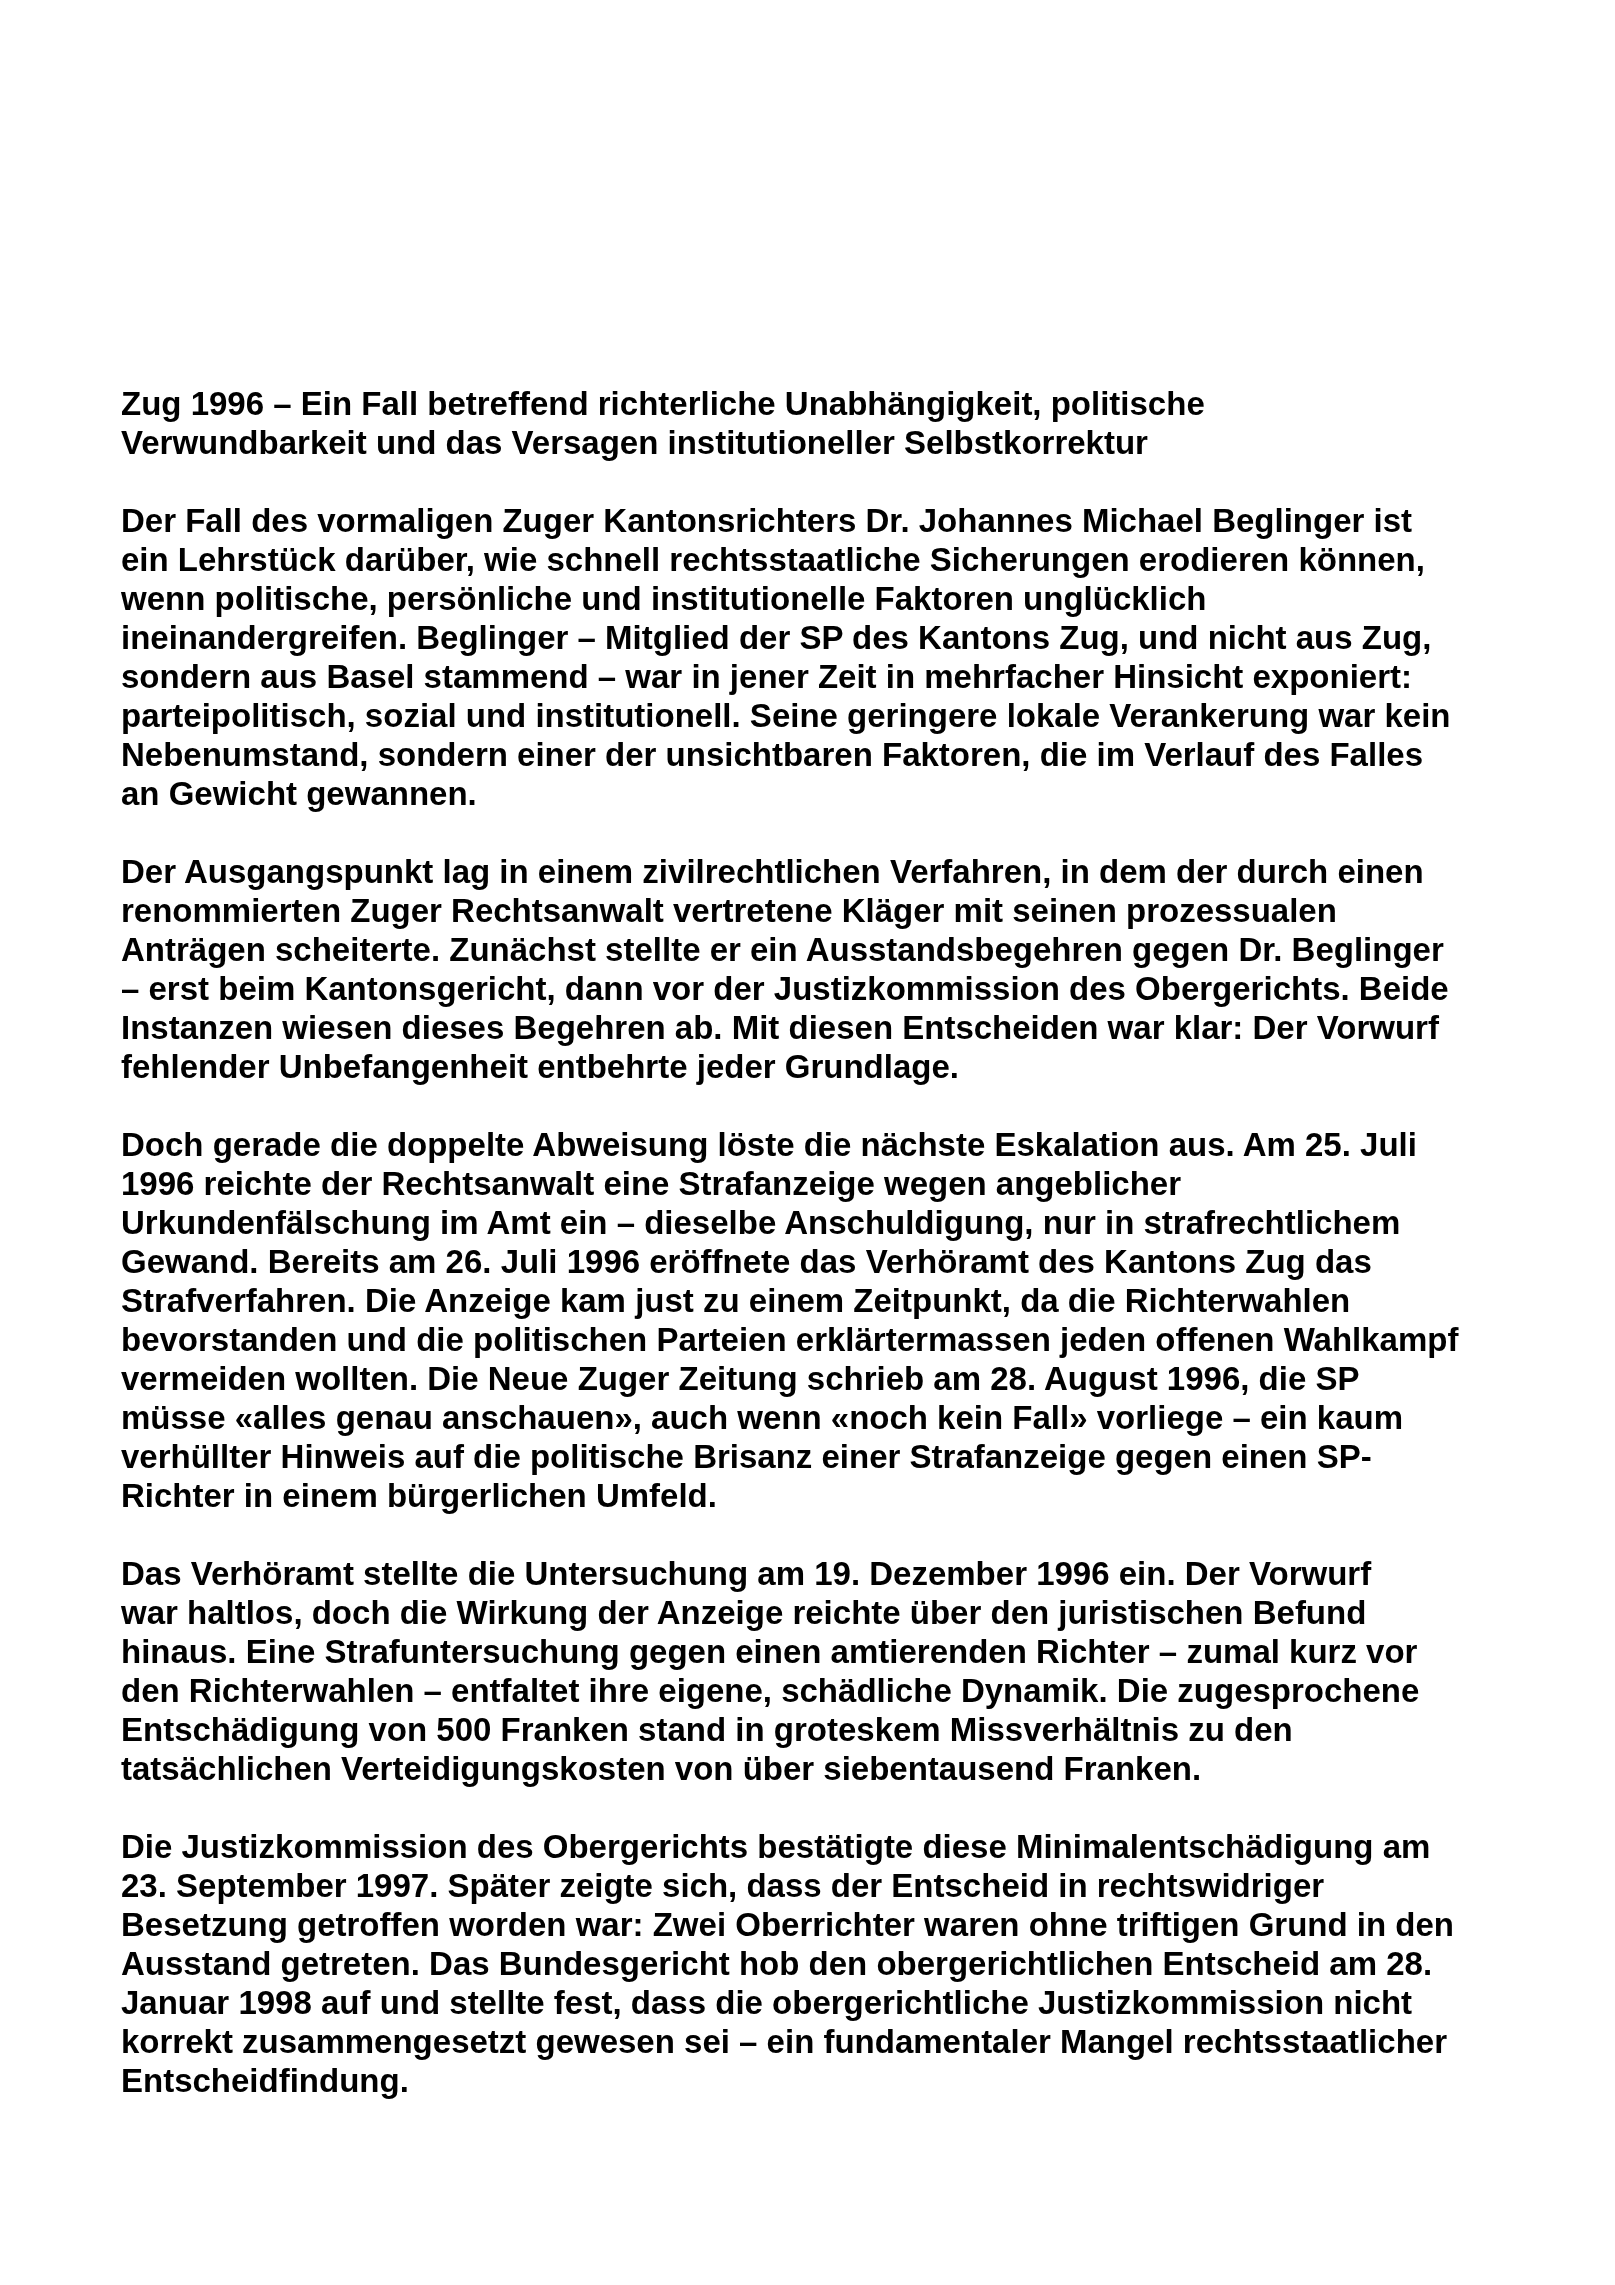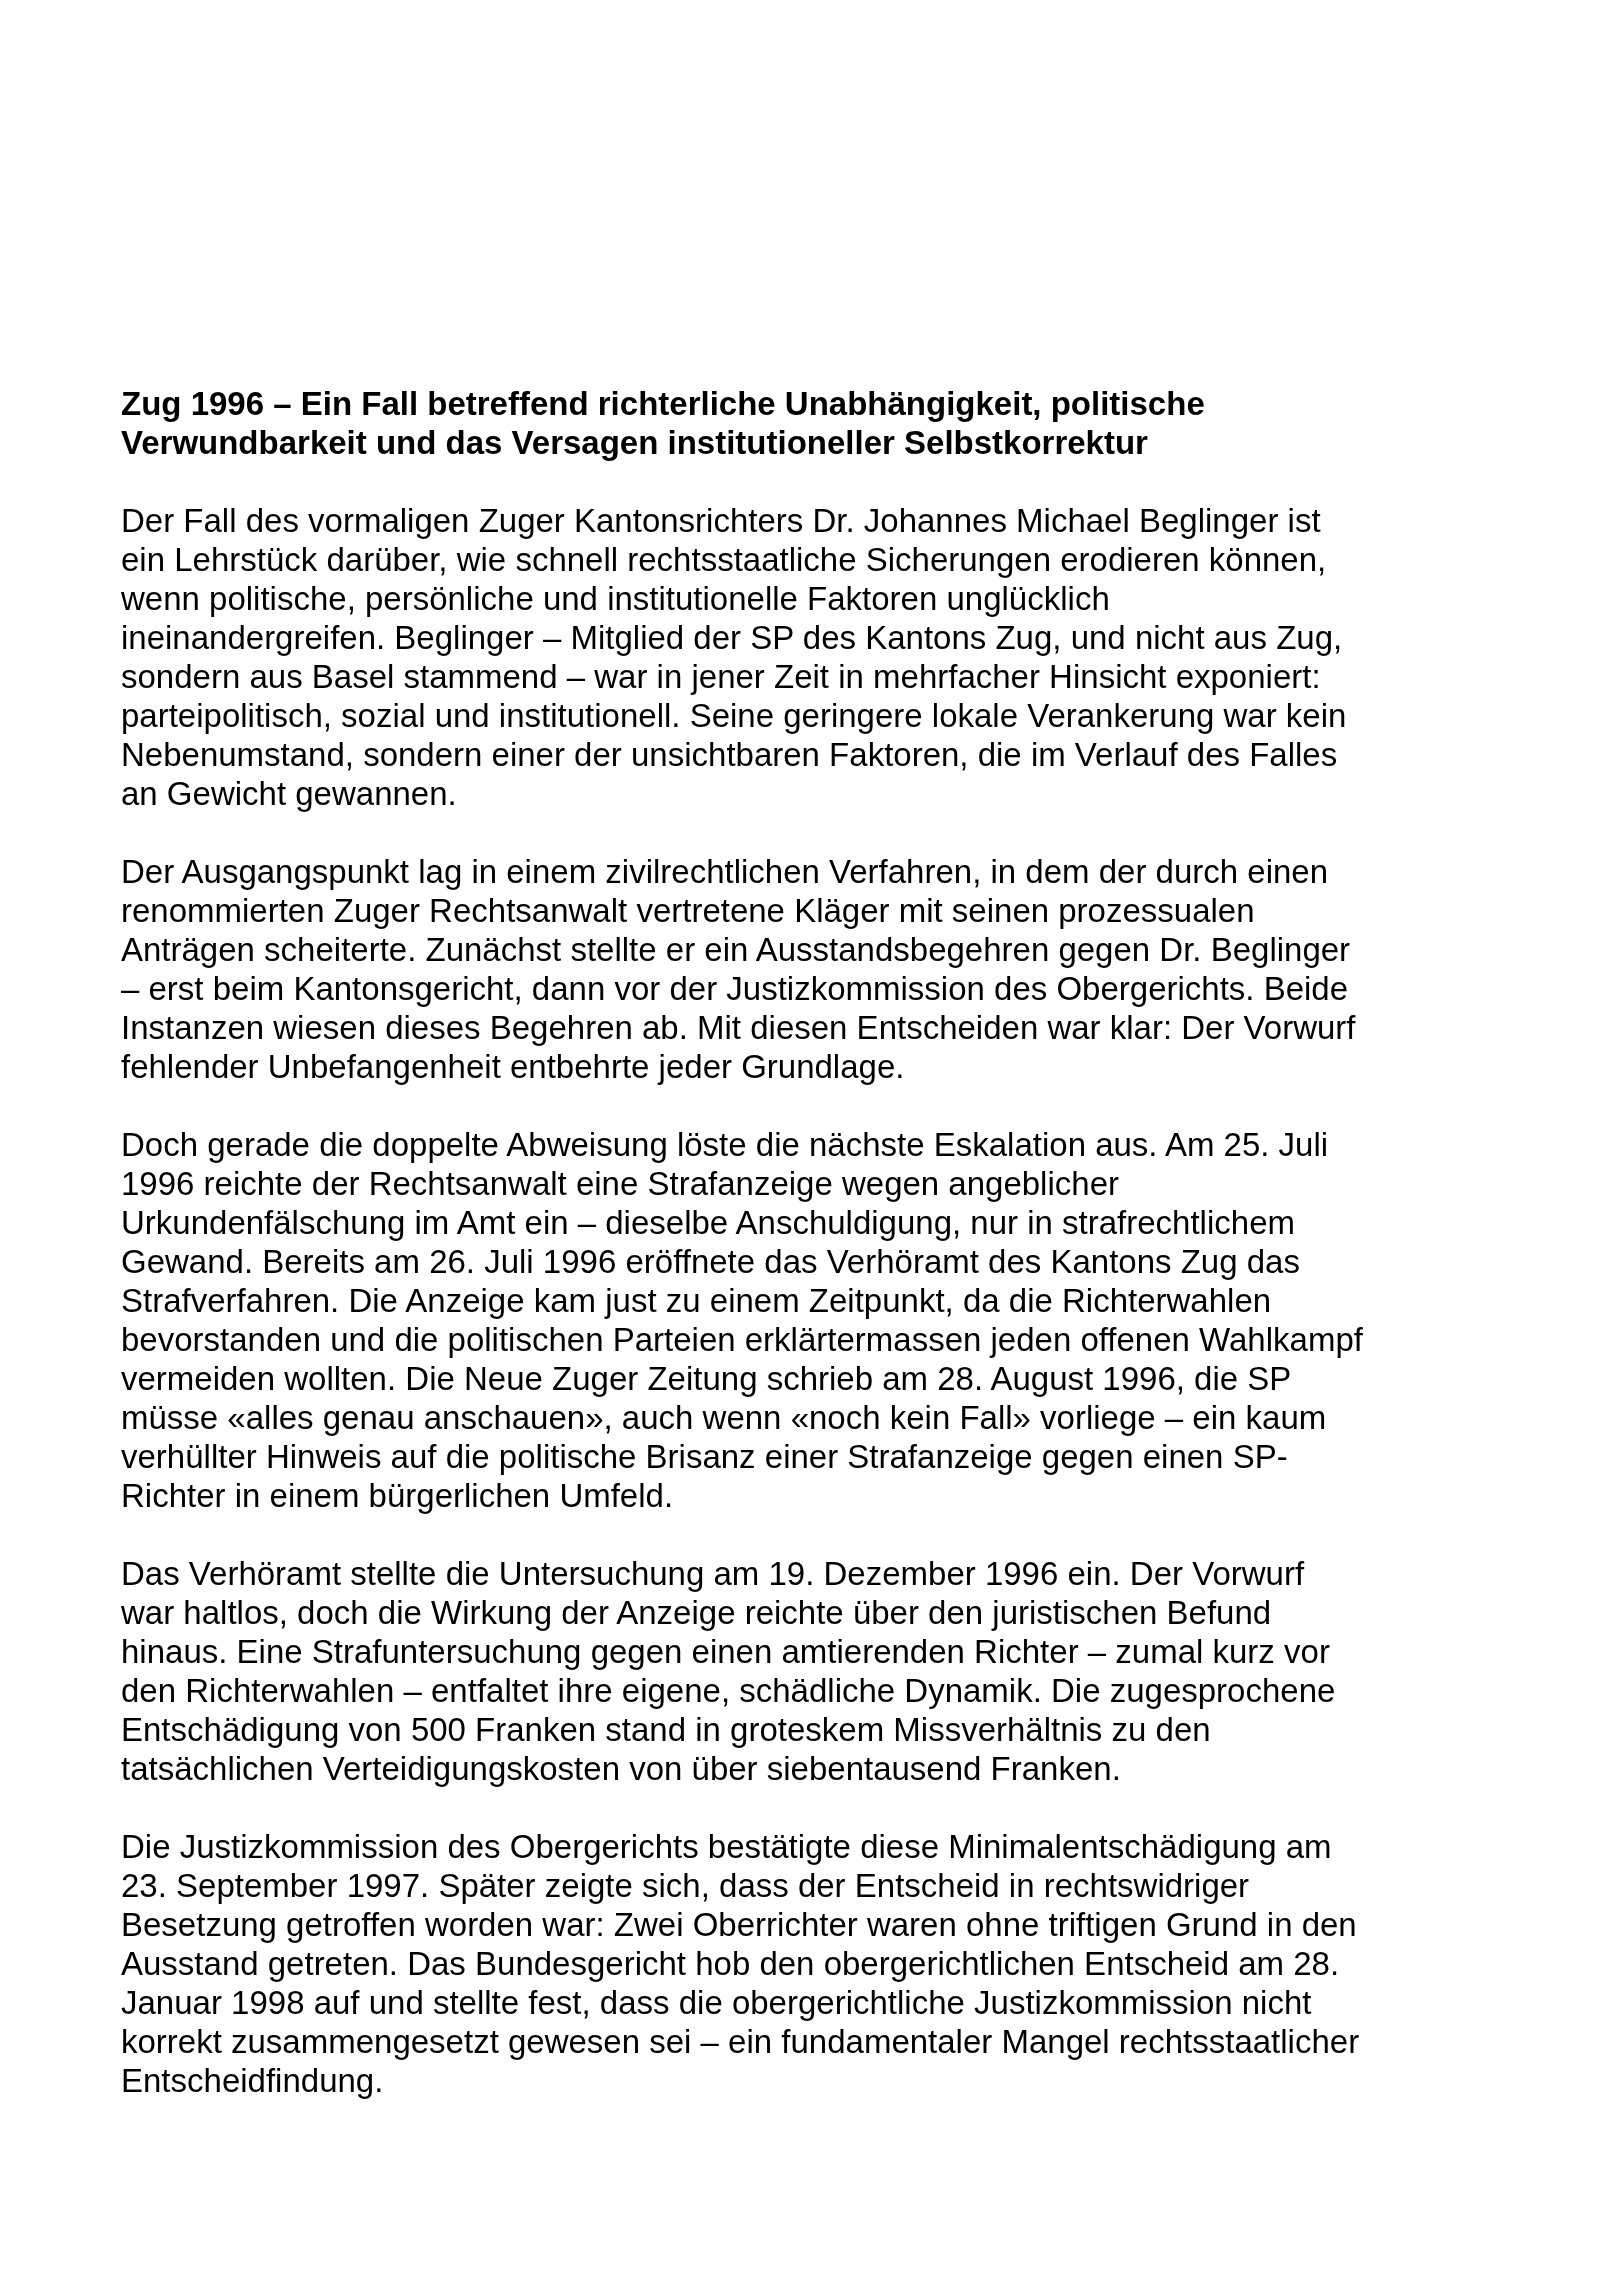--- a/index.html
+++ b/index.html
@@ -32,21 +32,21 @@
   .doc-title {
     font-size: 33px;
     line-height: 39px;
     font-weight: bold;
     white-space: pre;
     margin: 0 0 39px 0;
   }
   .doc-paragraph {
     font-size: 33px;
     line-height: 39px;
-    font-weight: normal;
+    font-weight: bold;
     white-space: pre;
     margin: 0 0 39px 0;
   }
 </style>
 </head>
 <body>
 
 <div class="page">
   <div class="content">
     <h1 class="doc-title">Zug 1996 – Ein Fall betreffend richterliche Unabhängigkeit, politische

